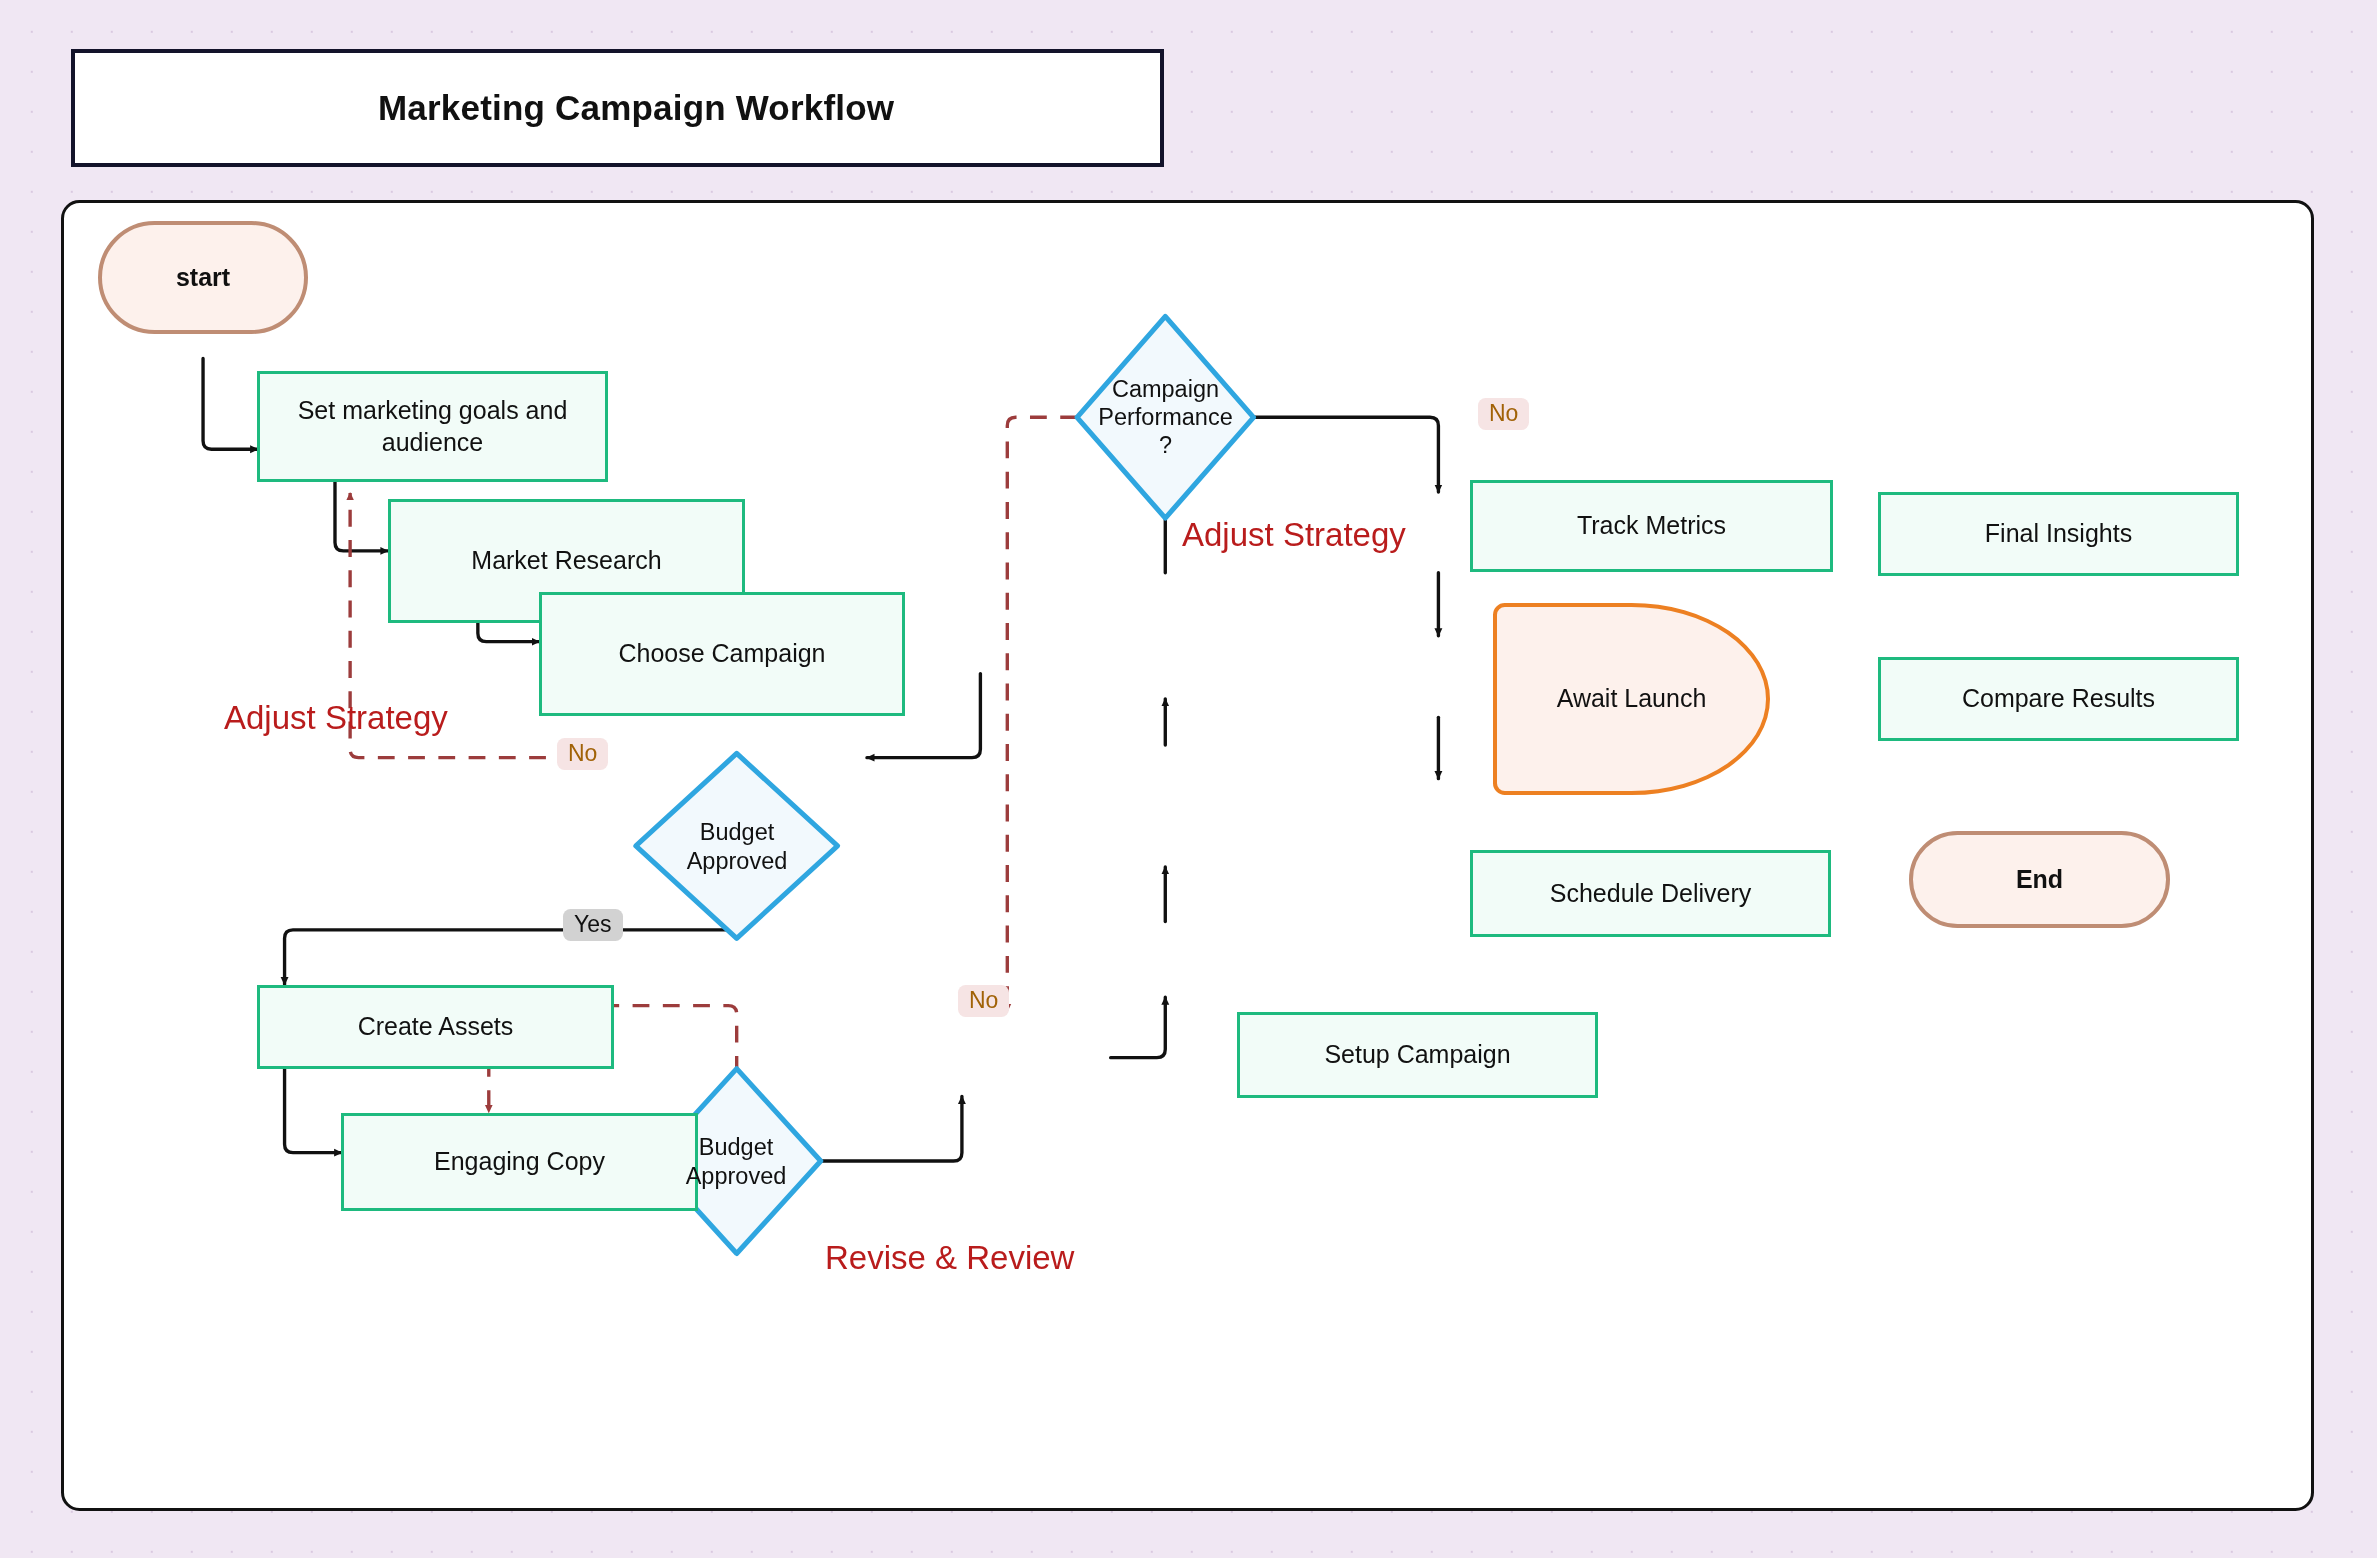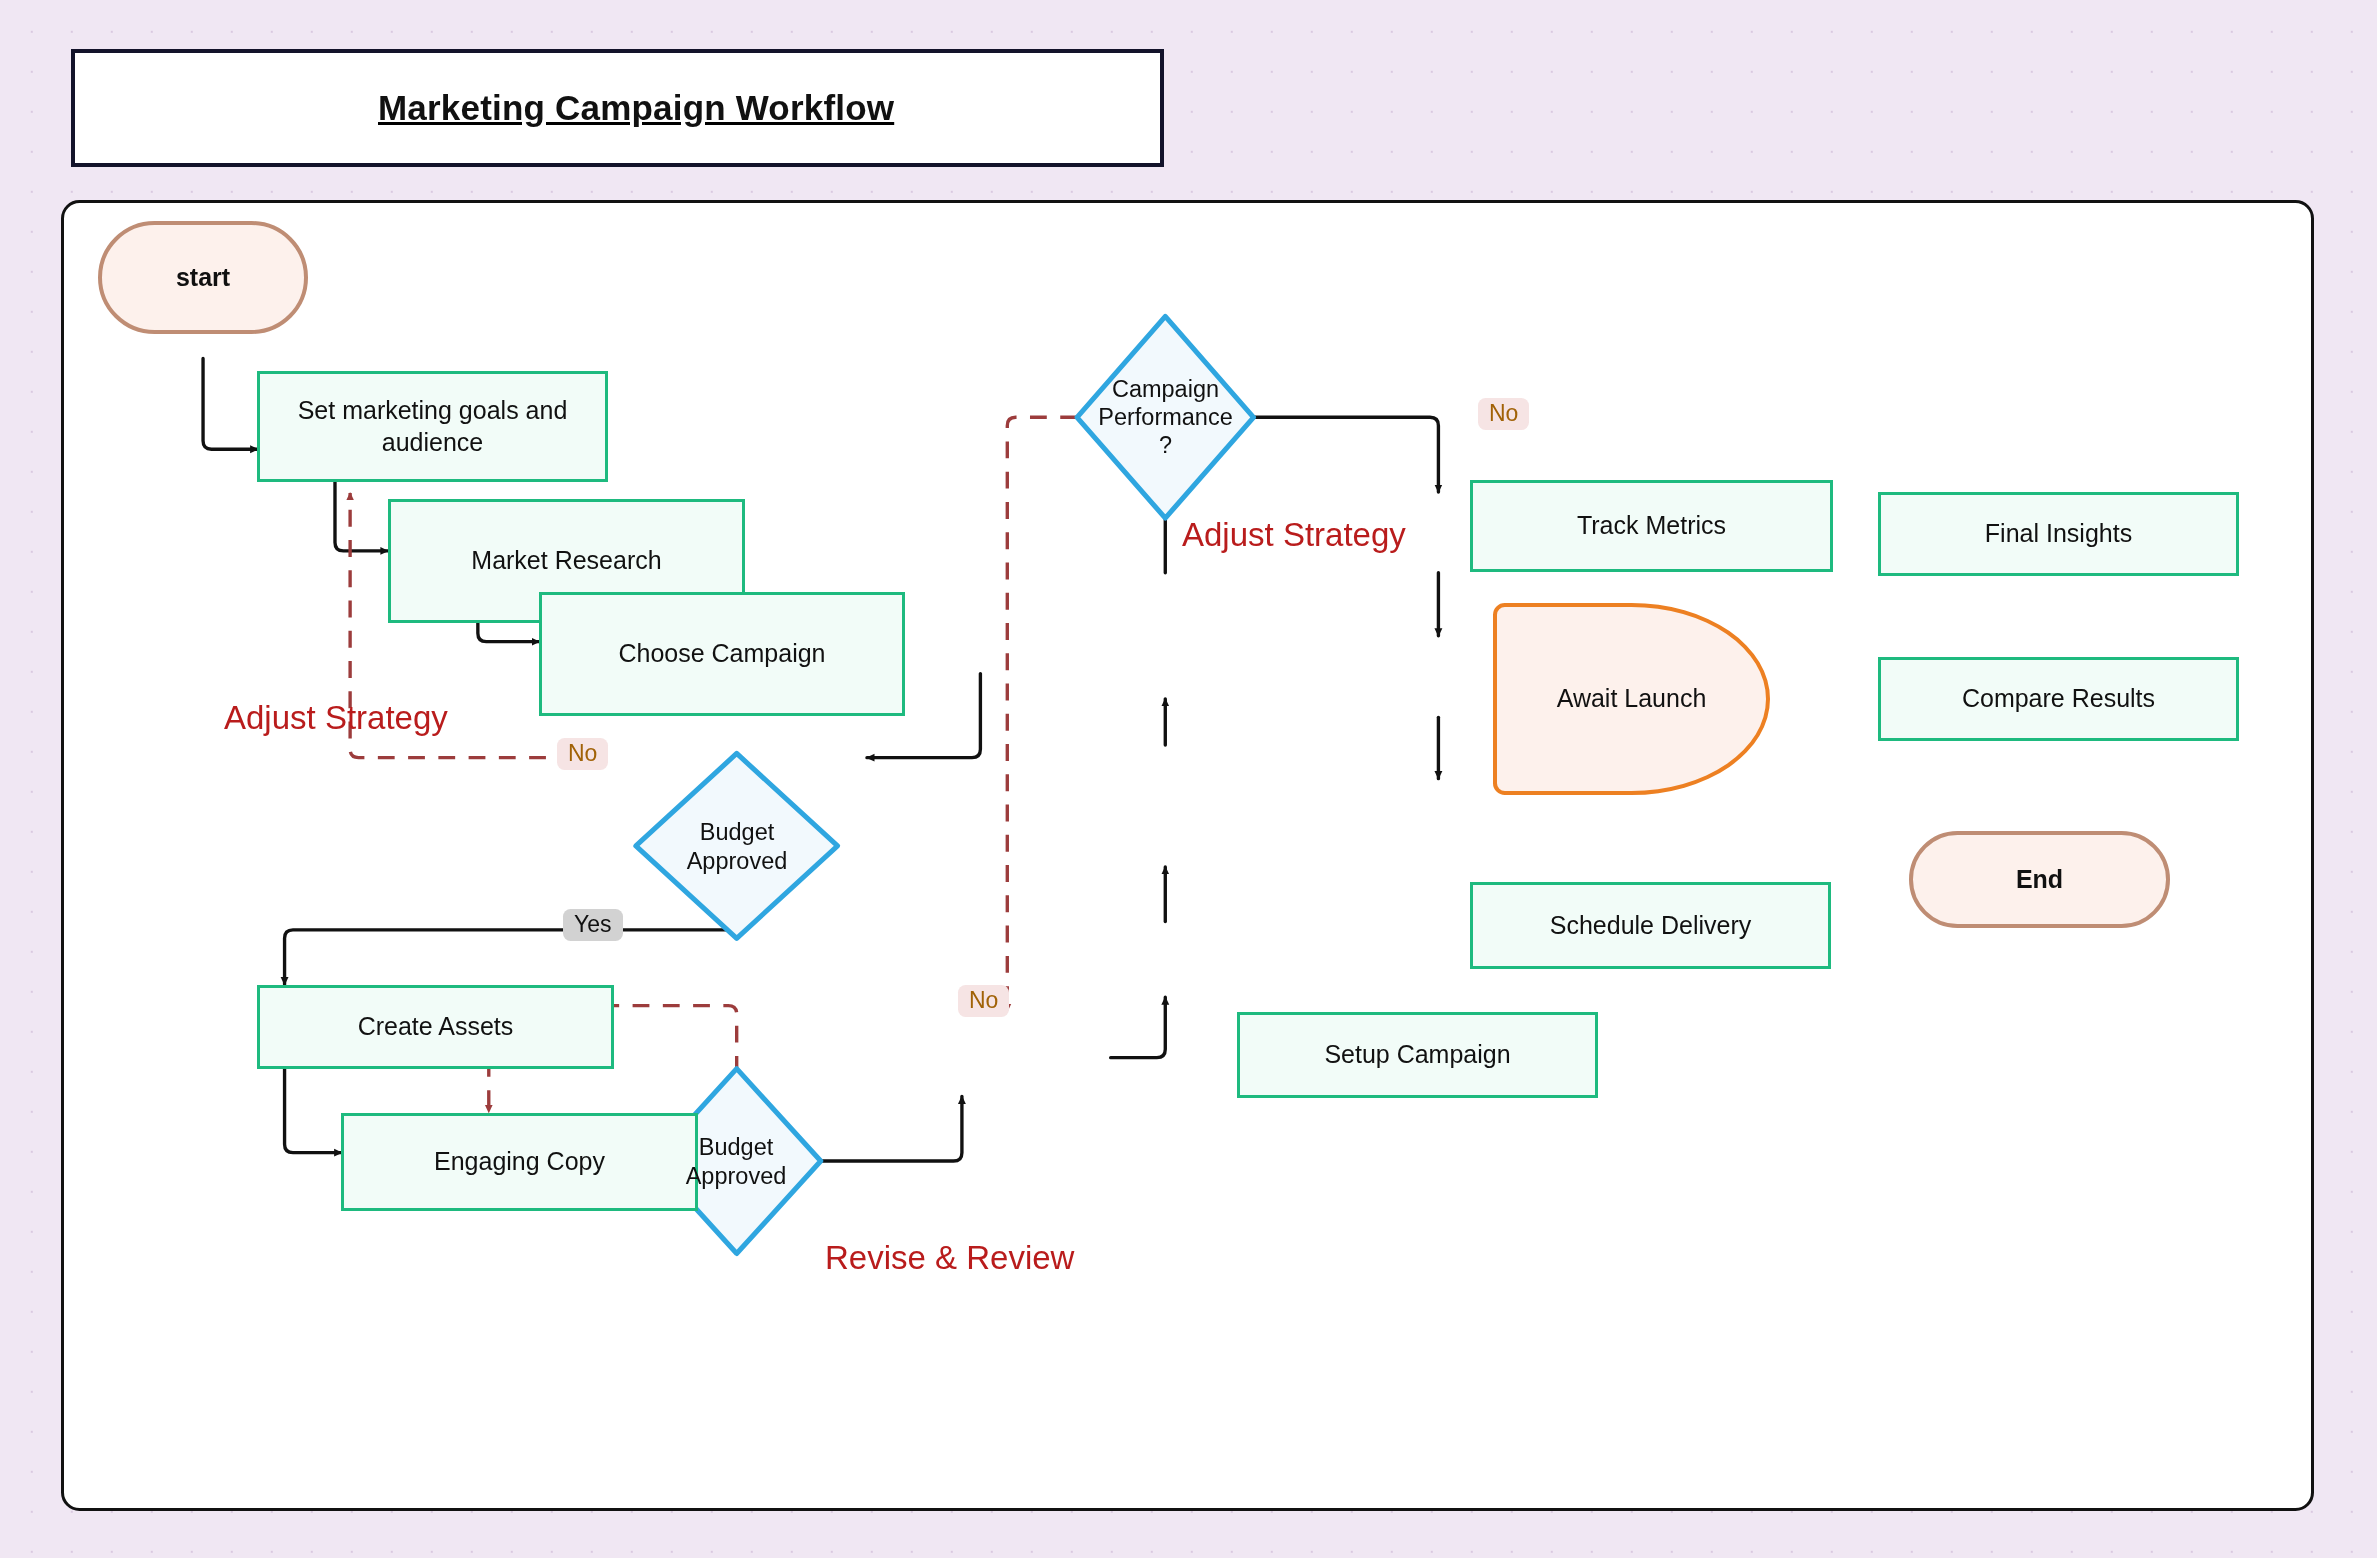--- a/index.html
+++ b/index.html
@@ -29,21 +29,20 @@
     position: absolute;
     left: 71px;
     top: 49px;
     width: 1093px;
     height: 118px;
     background: #ffffff;
     border: 4.2px solid #13132a;
     box-sizing: border-box;
     display: flex;
     align-items: center;
-    text-decoration: underline;
   }
   #title-text {
     font-size: 35px;
     color: #111111;
     font-weight: 700;
     letter-spacing: 0.2px;
     margin-left: 303px;
   }
 
   
@@ -240,21 +239,21 @@
       <span class="dia-label">
         <span>Budget</span><br>
         <span>Approved</span>
       </span>
     </div>
 
     <div class="node node-process" style="left:1173px; top:809px; width:361px; height:86px;">
       <span>Setup Campaign</span>
     </div>
 
-    <div class="node node-process" style="left:1406px; top:647px; width:361px; height:87px;margin-top:32px;">
+    <div class="node node-process" style="left:1406px; top:647px; width:361px; height:87px;">
       <span>Schedule Delivery</span>
     </div>
 
     <div class="node node-await" style="left:1429px; top:400px; width:277px; height:192px;text-align:center;">
       <span>Await Launch</span>
     </div>
 
     <div class="node node-process" style="left:1406px; top:277px; width:363px; height:92px;">
       <span>Track Metrics</span>
     </div>

